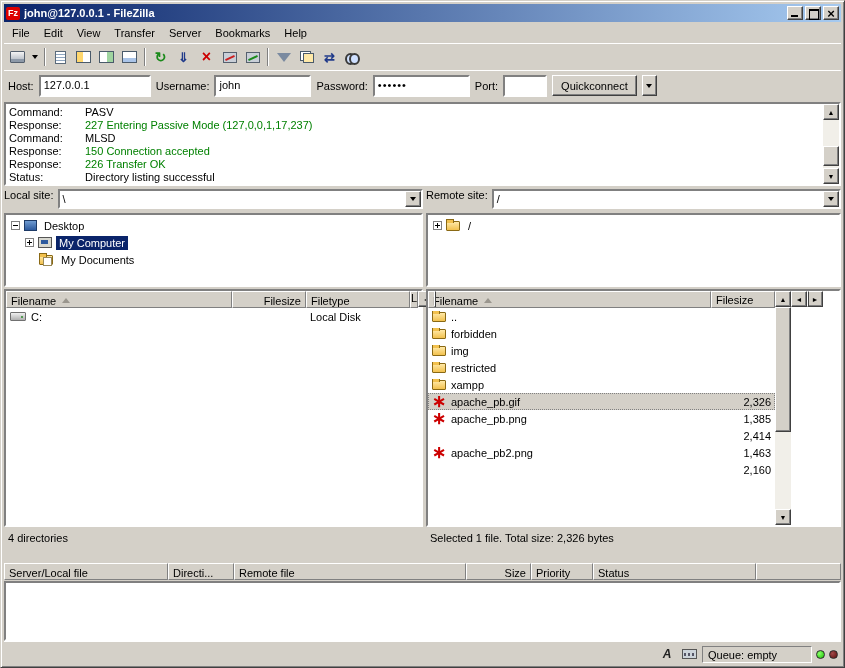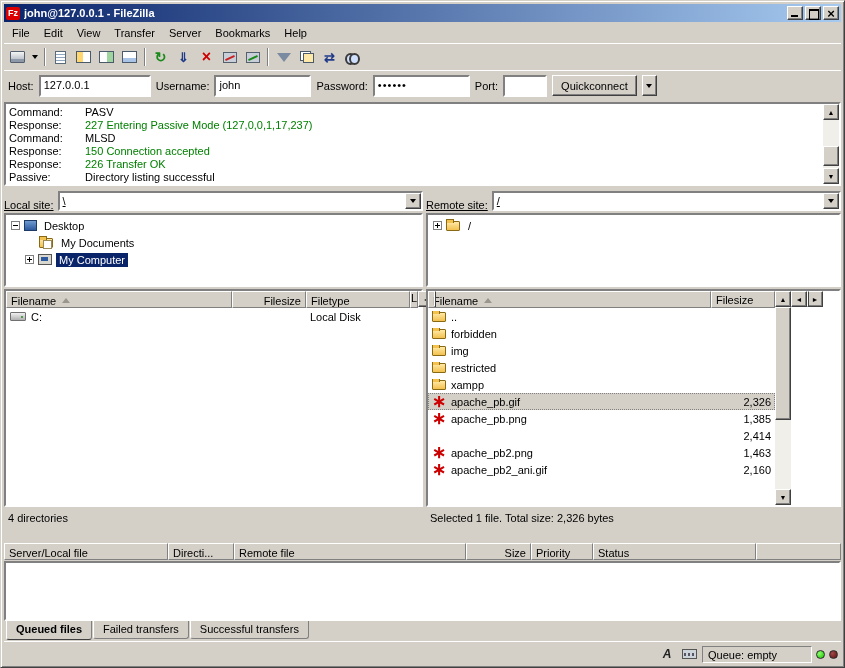--- a/index.html
+++ b/index.html
@@ -95,21 +95,21 @@
   .sthumb { position: absolute; background: #d4d0c8; border: 1px solid; border-color: #fff #404040 #404040 #fff;
     box-shadow: inset -1px -1px 0 #808080; }
 
   
   .main { flex: 1; min-height: 0; display: flex; margin-top: 3px; }
   .pane { display: flex; flex-direction: column; min-width: 0; }
   .pane-left { width: 419px; flex: none; }
   .pane-right { flex: 1; }
   .vsplit { width: 3px; flex: none; }
 
-  .site-row { height: 22px; flex: none; display: flex; align-items: flex-end; gap: 4px; text-decoration: underline; }
+  .site-row { height: 22px; flex: none; display: flex; align-items: flex-start; gap: 4px; }
   .combo { flex: 1; height: 20px; background: #fff; border: 2px solid; border-color: #808080 #fff #fff #808080;
     display: flex; align-items: center; }
   .combo-value { flex: 1; padding-left: 3px; }
   .combo-btn { width: 16px; height: 16px; flex: none; margin-right: 0; background: #d4d0c8;
     border: 1px solid; border-color: #fff #404040 #404040 #fff; box-shadow: inset -1px -1px 0 #808080;
     display: flex; align-items: center; justify-content: center; }
 
   .tree { height: 74px; flex: none; margin-top: 2px; background: #fff;
     border: 2px solid; border-color: #808080 #fff #fff #808080; padding-top: 2px; overflow: hidden; }
   .trow { height: 17px; display: flex; align-items: center; white-space: nowrap; }
@@ -286,21 +286,21 @@
         </div>
       <div class="log-line">
           <span class="log-type">Response:</span>
           <span class="c-green">150 Connection accepted</span>
         </div>
       <div class="log-line">
           <span class="log-type">Response:</span>
           <span class="c-green">226 Transfer OK</span>
         </div>
       <div class="log-line">
-          <span class="log-type">Passive:</span>
+          <span class="log-type">Status:</span>
           <span>Directory listing successful</span>
         </div>
     </div>
     <div class="vscroll">
       <span class="sbtn a-up"></span>
       <span class="strack">
           <span class="sthumb" style="left:0; width:16px; top:55%; height:40%;"></span>
         </span>
       <span class="sbtn a-dn"></span>
     </div>
@@ -317,28 +317,28 @@
               <span class="dd-arrow"></span>
             </span>
         </span>
       </div>
       <div class="tree">
         <div class="trow" style="padding-left:5px">
           <span class="expander"></span>
           <span class="ico ico-desktop"></span>
           <span class="tlabel">Desktop</span>
         </div>
-        <div class="trow" style="padding-left:33px">
-          <span class="ico ico-docs"></span>
-          <span class="tlabel">My Documents</span>
-        </div>
         <div class="trow" style="padding-left:19px">
           <span class="expander plus"></span>
           <span class="ico ico-computer"></span>
           <span class="tlabel sel">My Computer</span>
+        </div>
+        <div class="trow" style="padding-left:33px">
+          <span class="ico ico-docs"></span>
+          <span class="tlabel">My Documents</span>
         </div>
       </div>
       <div class="listwrap">
         <div class="listbody">
           <div class="listcol">
             <div class="lhdr">
               <span class="hcell" style="width:226px">
                   <span>Filename</span>
                   <span class="sort-arrow"></span>
                 </span>
@@ -456,24 +456,20 @@
                 <span class="fc size" style="flex:1">2,414</span>
               </div>
               <div class="frow">
                 <span class="fc name" style="width:283px">
                     <span class="ico ico-file"></span>
                     <span>apache_pb2.png</span>
                   </span>
                 <span class="fc size" style="flex:1">1,463</span>
               </div>
               <div class="frow">
-                <span class="fc name" style="width:283px">
-                    <span class="ico ico-file"></span>
-                    <span>apache_pb2_ani.gif</span>
-                  </span>
                 <span class="fc size" style="flex:1">2,160</span>
               </div>
             </div>
           </div>
           <div class="vscroll">
             <span class="sbtn a-up"></span>
             <span class="strack">
                 <span class="sthumb" style="left:0; width:16px; top:0; height:62%;"></span>
               </span>
             <span class="sbtn a-dn"></span>
@@ -507,25 +503,20 @@
     <span class="hcell" style="width:62px">
         <span>Priority</span>
       </span>
     <span class="hcell" style="width:163px">
         <span>Status</span>
       </span>
     <span class="hfill"></span>
   </div>
   <div class="queue-list"></div>
 
-  <div class="tabsrow">
-    <span class="tab active">Queued files</span>
-    <span class="tab">Failed transfers</span>
-    <span class="tab">Successful transfers</span>
-  </div>
 
   <div class="statusbar">
     <span class="sb-icon">
         <span class="ico-ascii"></span>
       </span>
     <span class="sb-icon">
         <span class="ico-binary"></span>
       </span>
     <span class="sb-panel">Queue: empty</span>
     <span class="led led-g"></span>

